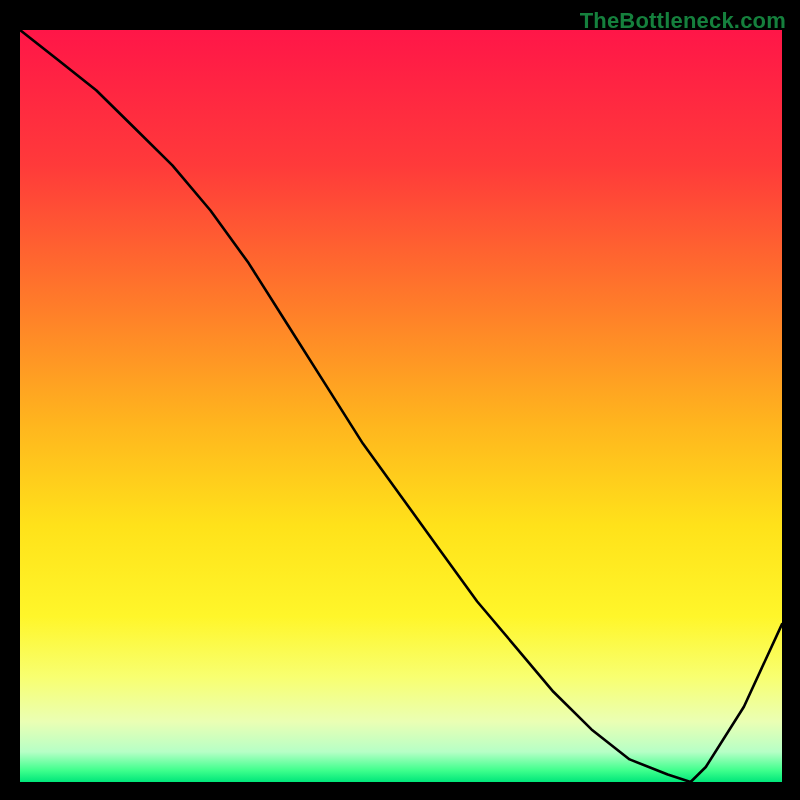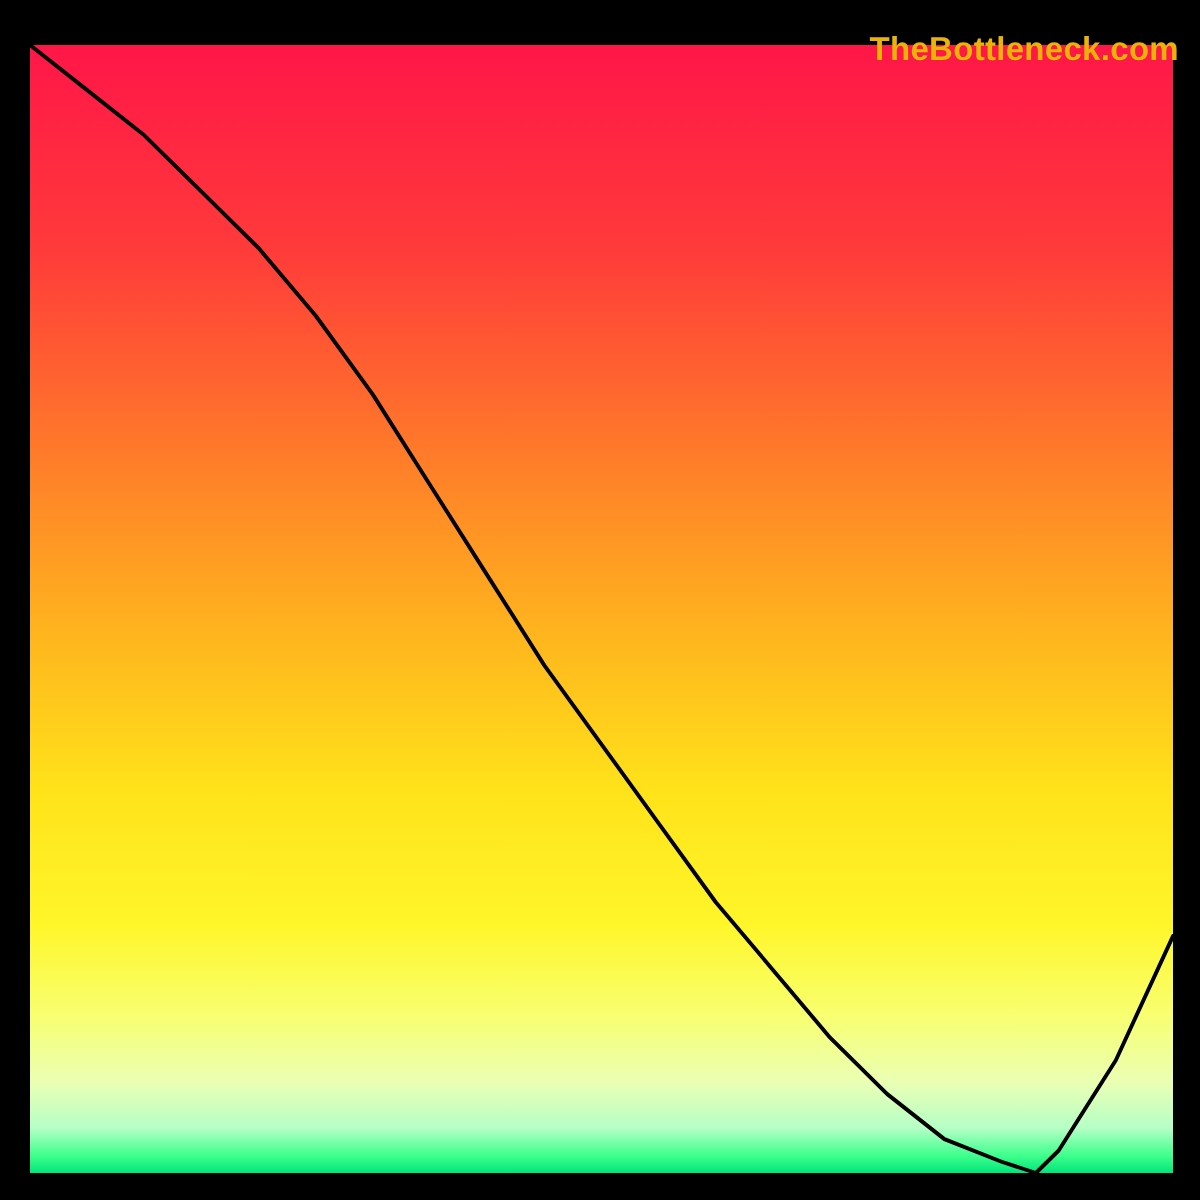--- a/index.html
+++ b/index.html
@@ -10,26 +10,26 @@
     background: #000;
     overflow: hidden;
   }
   .wrap {
     position: relative;
     width: 800px;
     height: 800px;
   }
   .watermark {
     position: absolute;
-    top: 20px;
+    top: 8px;
     right: 14px;
     font-family: Arial, Helvetica, sans-serif;
     font-size: 22px;
     font-weight: 600;
-    color: #eab308;
+    color: #15803d;
     letter-spacing: 0.2px;
   }
   svg {
     display: block;
   }
 </style>
 </head>
 <body>
 <div class="wrap">
 

